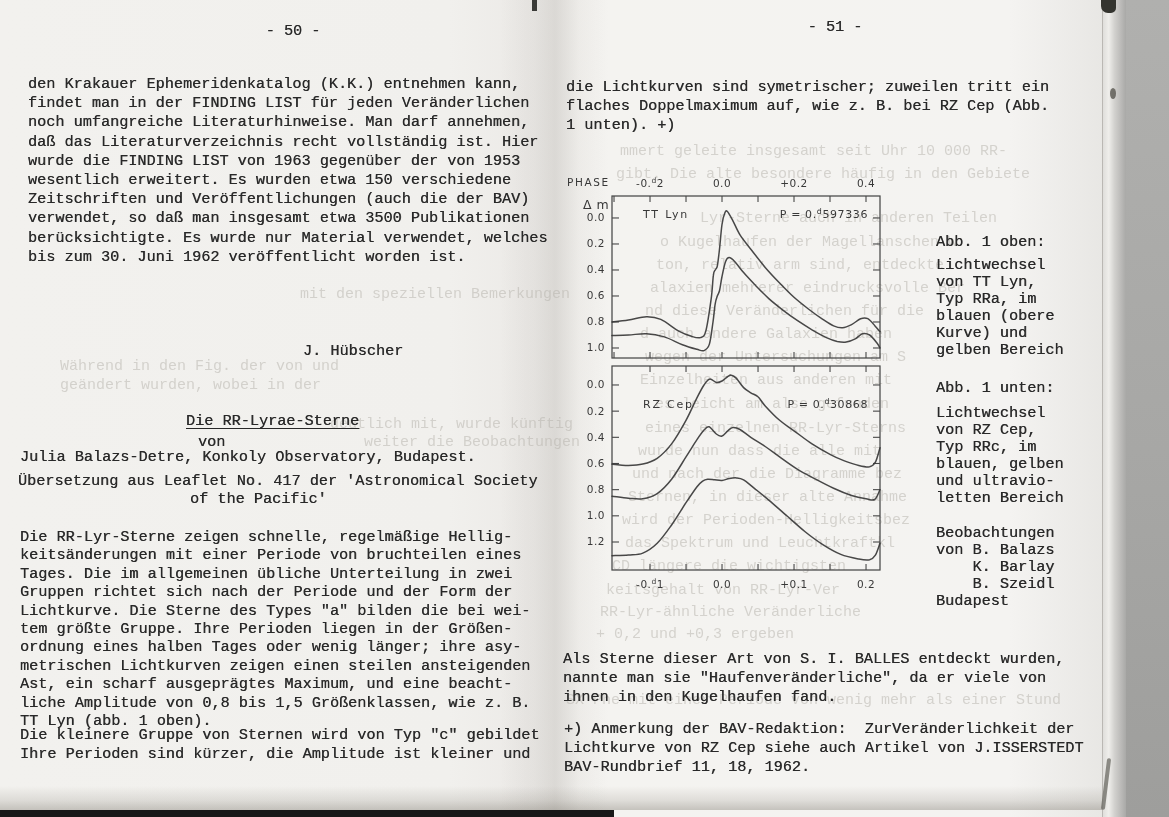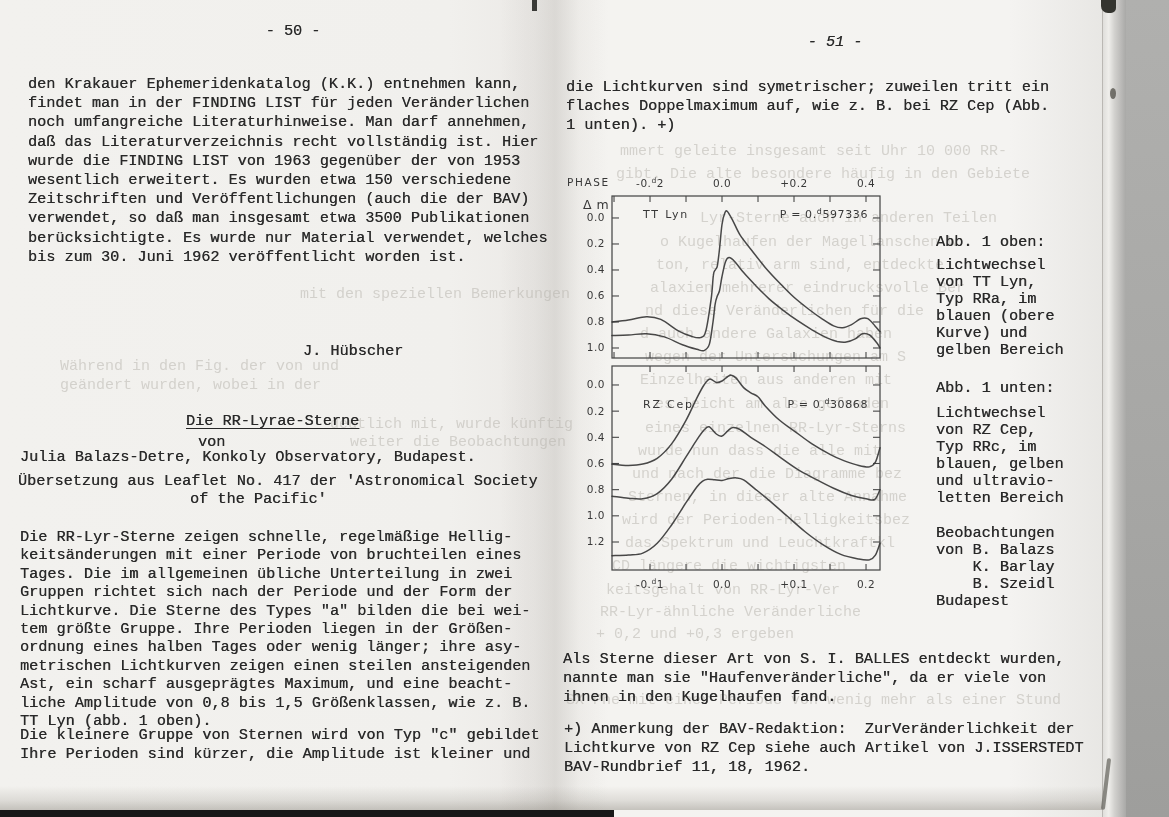--- a/index.html
+++ b/index.html
@@ -78,21 +78,21 @@
       <div class="bleed" style="left: 625px; top: 535px;">das Spektrum und Leuchtkraftkl</div>
       <div class="bleed" style="left: 612px; top: 558px;">CD längere die wichtigsten</div>
       <div class="bleed" style="left: 606px; top: 582px;">keitsgehalt von RR-Lyr-Ver</div>
       <div class="bleed" style="left: 600px; top: 604px;">RR-Lyr-ähnliche Veränderliche</div>
       <div class="bleed" style="left: 596px; top: 626px;">+ 0,2 und +0,3 ergeben</div>
       <div class="bleed" style="left: 566px; top: 692px; text-align: right;">SX Phe mit einer Periode von wenig mehr als einer Stund</div>
       <div class="bleed" style="left: 300px; top: 286px;">mit den speziellen Bemerkungen</div>
       <div class="bleed" style="left: 60px; top: 358px;">Während in den Fig. der von und</div>
       <div class="bleed" style="left: 60px; top: 377px;">geändert wurden, wobei in der</div>
       <div class="bleed" style="left: 330px; top: 416px;">deutlich mit, wurde künftig</div>
-      <div class="bleed" style="left: 350px; top: 434px;">weiter die Beobachtungen</div>
+      <div class="bleed" style="left: 364px; top: 434px;">weiter die Beobachtungen</div>
     </div>
 
   <div class="tw center" style="left:248px; top:22px; width:90px;">- 50 -</div>
 
   <div class="tw" style="left:28px; top:75px;">den Krakauer Ephemeridenkatalog (K.K.) entnehmen kann,
 findet man in der FINDING LIST für jeden Veränderlichen
 noch umfangreiche Literaturhinweise. Man darf annehmen,
 daß das Literaturverzeichnis recht vollständig ist. Hier
 wurde die FINDING LIST von 1963 gegenüber der von 1953
 wesentlich erweitert. Es wurden etwa 150 verschiedene
@@ -122,21 +122,21 @@
 tem größte Gruppe. Ihre Perioden liegen in der Größen-
 ordnung eines halben Tages oder wenig länger; ihre asy-
 metrischen Lichtkurven zeigen einen steilen ansteigenden
 Ast, ein scharf ausgeprägtes Maximum, und eine beacht-
 liche Amplitude von 0,8 bis 1,5 Größenklassen, wie z. B.
 TT Lyn (abb. 1 oben).</div>
 
   <div class="tw" style="left:20px; top:726px;">Die kleinere Gruppe von Sternen wird von Typ "c" gebildet
 Ihre Perioden sind kürzer, die Amplitude ist kleiner und</div>
 
-  <div class="tw center" style="left:790px; top:33px; width:90px;font-style:italic;">- 51 -</div>
+  <div class="tw center" style="left:790px; top:18px; width:90px;">- 51 -</div>
 
   <div class="tw" style="left:566px; top:78px;">die Lichtkurven sind symetrischer; zuweilen tritt ein
 flaches Doppelmaximum auf, wie z. B. bei RZ Cep (Abb.
 1 unten). +)</div>
 
   <svg id="figure" style="position:absolute; left:556px; top:166px;" width="344" height="436" viewBox="556 166 344 436">
       <text x="567" y="186" text-anchor="start" font-size="10.5" fill="#383838" style="letter-spacing: 1.6px;">PHASE</text>
       <text x="583" y="209" text-anchor="start" font-size="12.5" fill="#383838" style="letter-spacing: 0.5px;">Δ m</text>
       <rect x="612" y="196" width="268" height="162" fill="none" stroke="#474747" stroke-width="1.25"></rect>
       <line x1="614.0158495634654" y1="196" x2="614.0158495634654" y2="202" stroke="#474747" stroke-width="1.1"></line>

